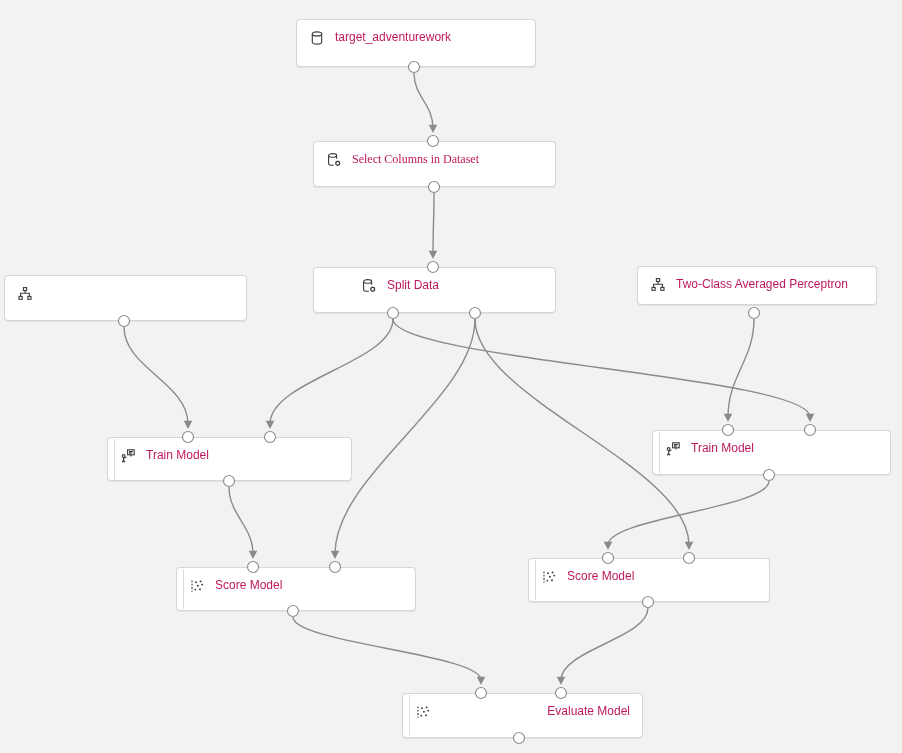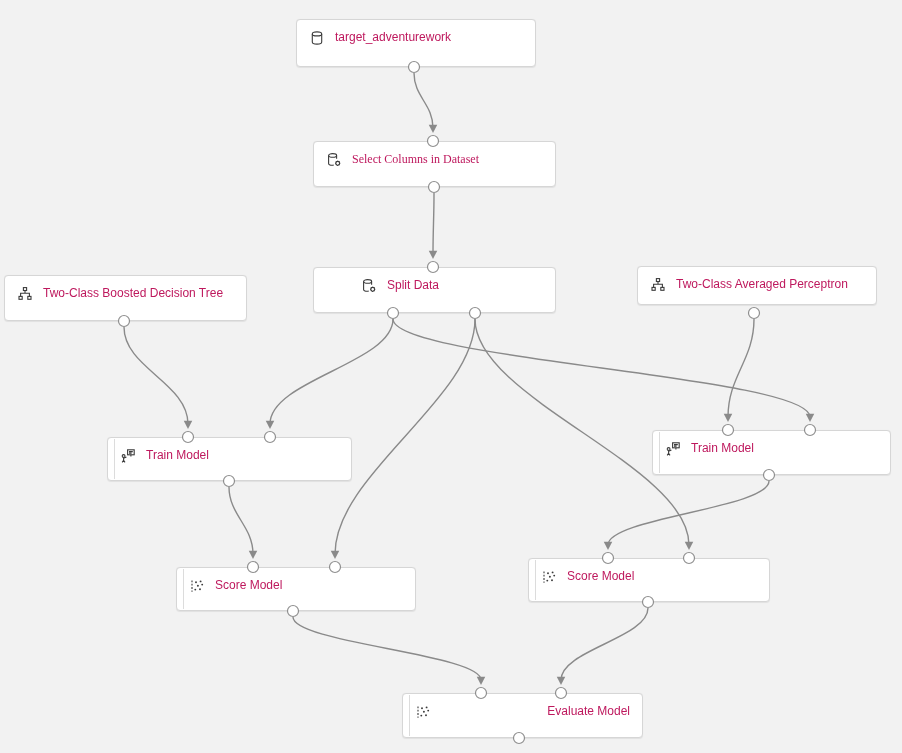--- a/index.html
+++ b/index.html
@@ -62,21 +62,20 @@
     </div>
     <div class="node" style="left: 4px; top: 275px; width: 243px; height: 46px;">
       <span class="icon">
         <svg width="16" height="16" viewBox="0 0 16 16" fill="none" stroke="#3b3b3b" stroke-width="1.1">
           <rect x="6.4" y="1.6" width="3.2" height="2.9"></rect>
           <rect x="2" y="10.4" width="3.2" height="2.9"></rect>
           <rect x="10.8" y="10.4" width="3.2" height="2.9"></rect>
           <path d="M8 4.5 V7.3 M3.6 10.4 V7.3 H12.4 V10.4"></path>
         </svg>
       </span>
-      <span class="label">Two-Class Boosted Decision Tree</span>
     </div>
     <div class="node" style="left: 637px; top: 266px; width: 240px; height: 39px;">
       <span class="icon">
         <svg width="16" height="16" viewBox="0 0 16 16" fill="none" stroke="#3b3b3b" stroke-width="1.1">
           <rect x="6.4" y="1.6" width="3.2" height="2.9"></rect>
           <rect x="2" y="10.4" width="3.2" height="2.9"></rect>
           <rect x="10.8" y="10.4" width="3.2" height="2.9"></rect>
           <path d="M8 4.5 V7.3 M3.6 10.4 V7.3 H12.4 V10.4"></path>
         </svg>
       </span>

